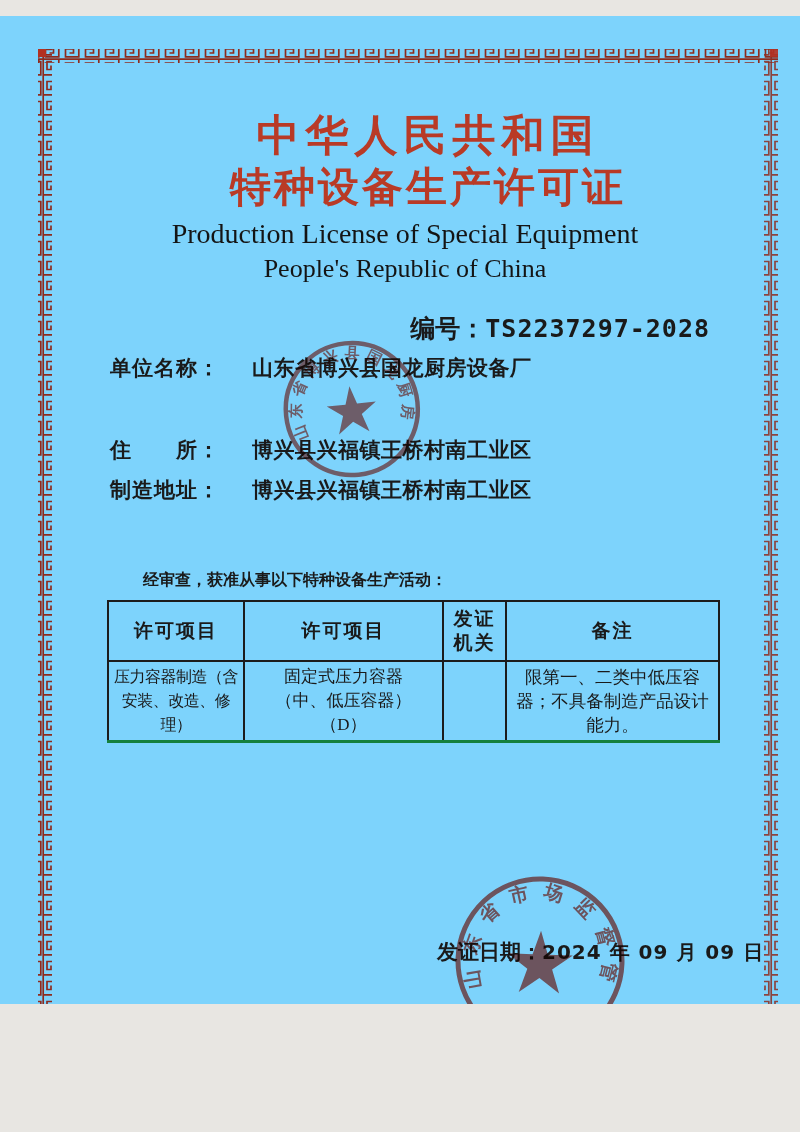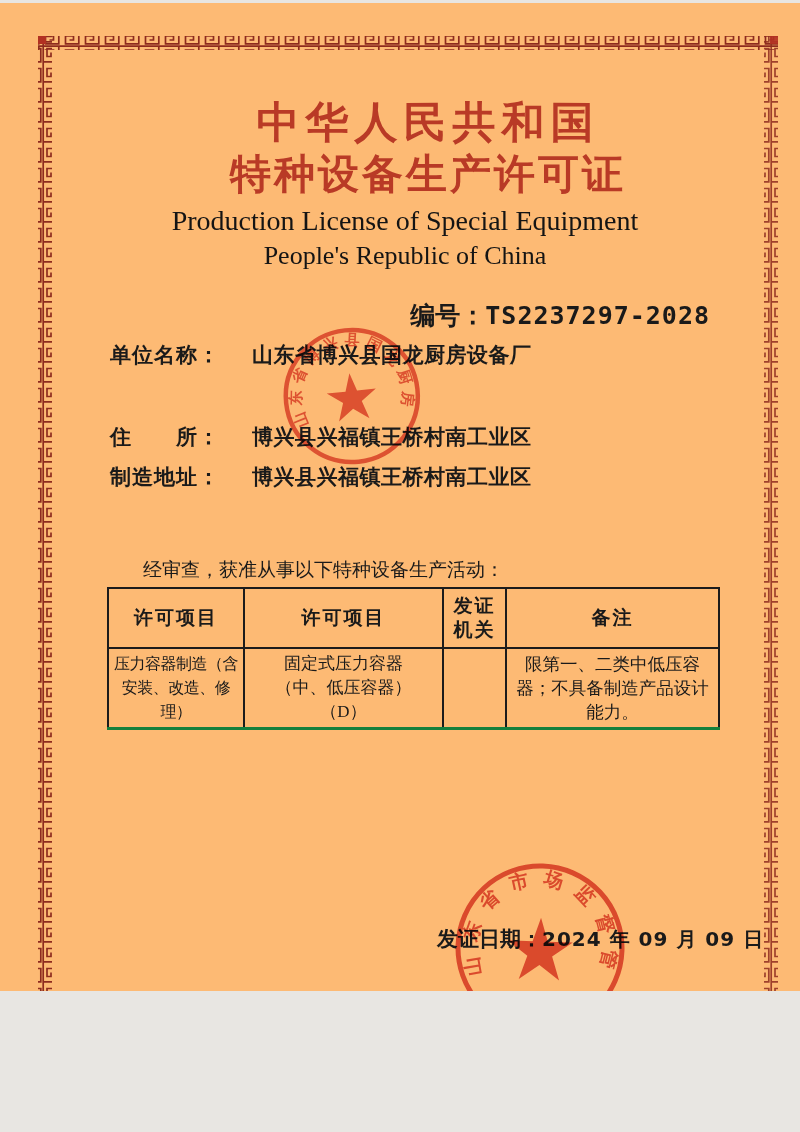--- a/index.html
+++ b/index.html
@@ -1,34 +1,34 @@
 <!DOCTYPE html>
 <html><head>
 <meta charset="utf-8">
 <style>
   html,body{margin:0;padding:0;background:#e8e6e2;}
   .page{
-    position:relative;width:800px;height:988px;margin:3px auto;
-    background:#fdba74;overflow:hidden;
+    position:relative;width:800px;height:988px;margin:16px auto;
+    background:#7dd3fc;overflow:hidden;
     font-family:"Liberation Serif","DejaVu Serif",serif;
     color:#1a1a1a;
   }
   .frame{position:absolute;left:0;top:0;pointer-events:none;}
   .title-block{position:absolute;top:94px;left:0;width:800px;text-align:center;}
   .title-cn1{position:relative;left:28px;font-size:43px;font-weight:bold;color:#b93a26;letter-spacing:6px;line-height:52px;}
   .title-cn2{position:relative;left:28px;font-size:41px;font-weight:bold;color:#b93a26;letter-spacing:3px;line-height:50px;}
   .title-en1{position:relative;left:5px;font-size:28px;line-height:36px;margin-top:4px;color:#141414;}
   .title-en2{position:relative;left:5px;font-size:26px;line-height:33px;color:#141414;}
   .license-line{position:absolute;top:296px;right:90px;font-size:25px;font-weight:bold;}
   .license-no{font-family:"DejaVu Sans Mono","Liberation Mono",monospace;font-weight:bold;letter-spacing:1px;}
   .field-row{position:absolute;left:110px;font-size:21px;font-weight:600;white-space:nowrap;}
   .field-label{display:inline-block;width:142px;letter-spacing:1px;}
   .field-value{letter-spacing:0.5px;}
   .f1{top:338px;} .f2{top:420px;} .f3{top:460px;}
-  .intro{position:absolute;left:143px;top:554px;font-size:19px;font-weight:400;}
+  .intro{position:absolute;left:143px;top:554px;font-size:16px;font-weight:700;}
   table.lic{
     position:absolute;left:107px;top:584px;width:611px;
     border-collapse:collapse;table-layout:fixed;
     font-size:17px;
   }
   table.lic th,table.lic td{
     border:2px solid #1c1c1c;text-align:center;vertical-align:middle;
     padding:2px 3px;white-space:pre-line;line-height:24px;
   }
   table.lic th{font-size:19px;font-weight:600;height:54px;letter-spacing:2px;}

